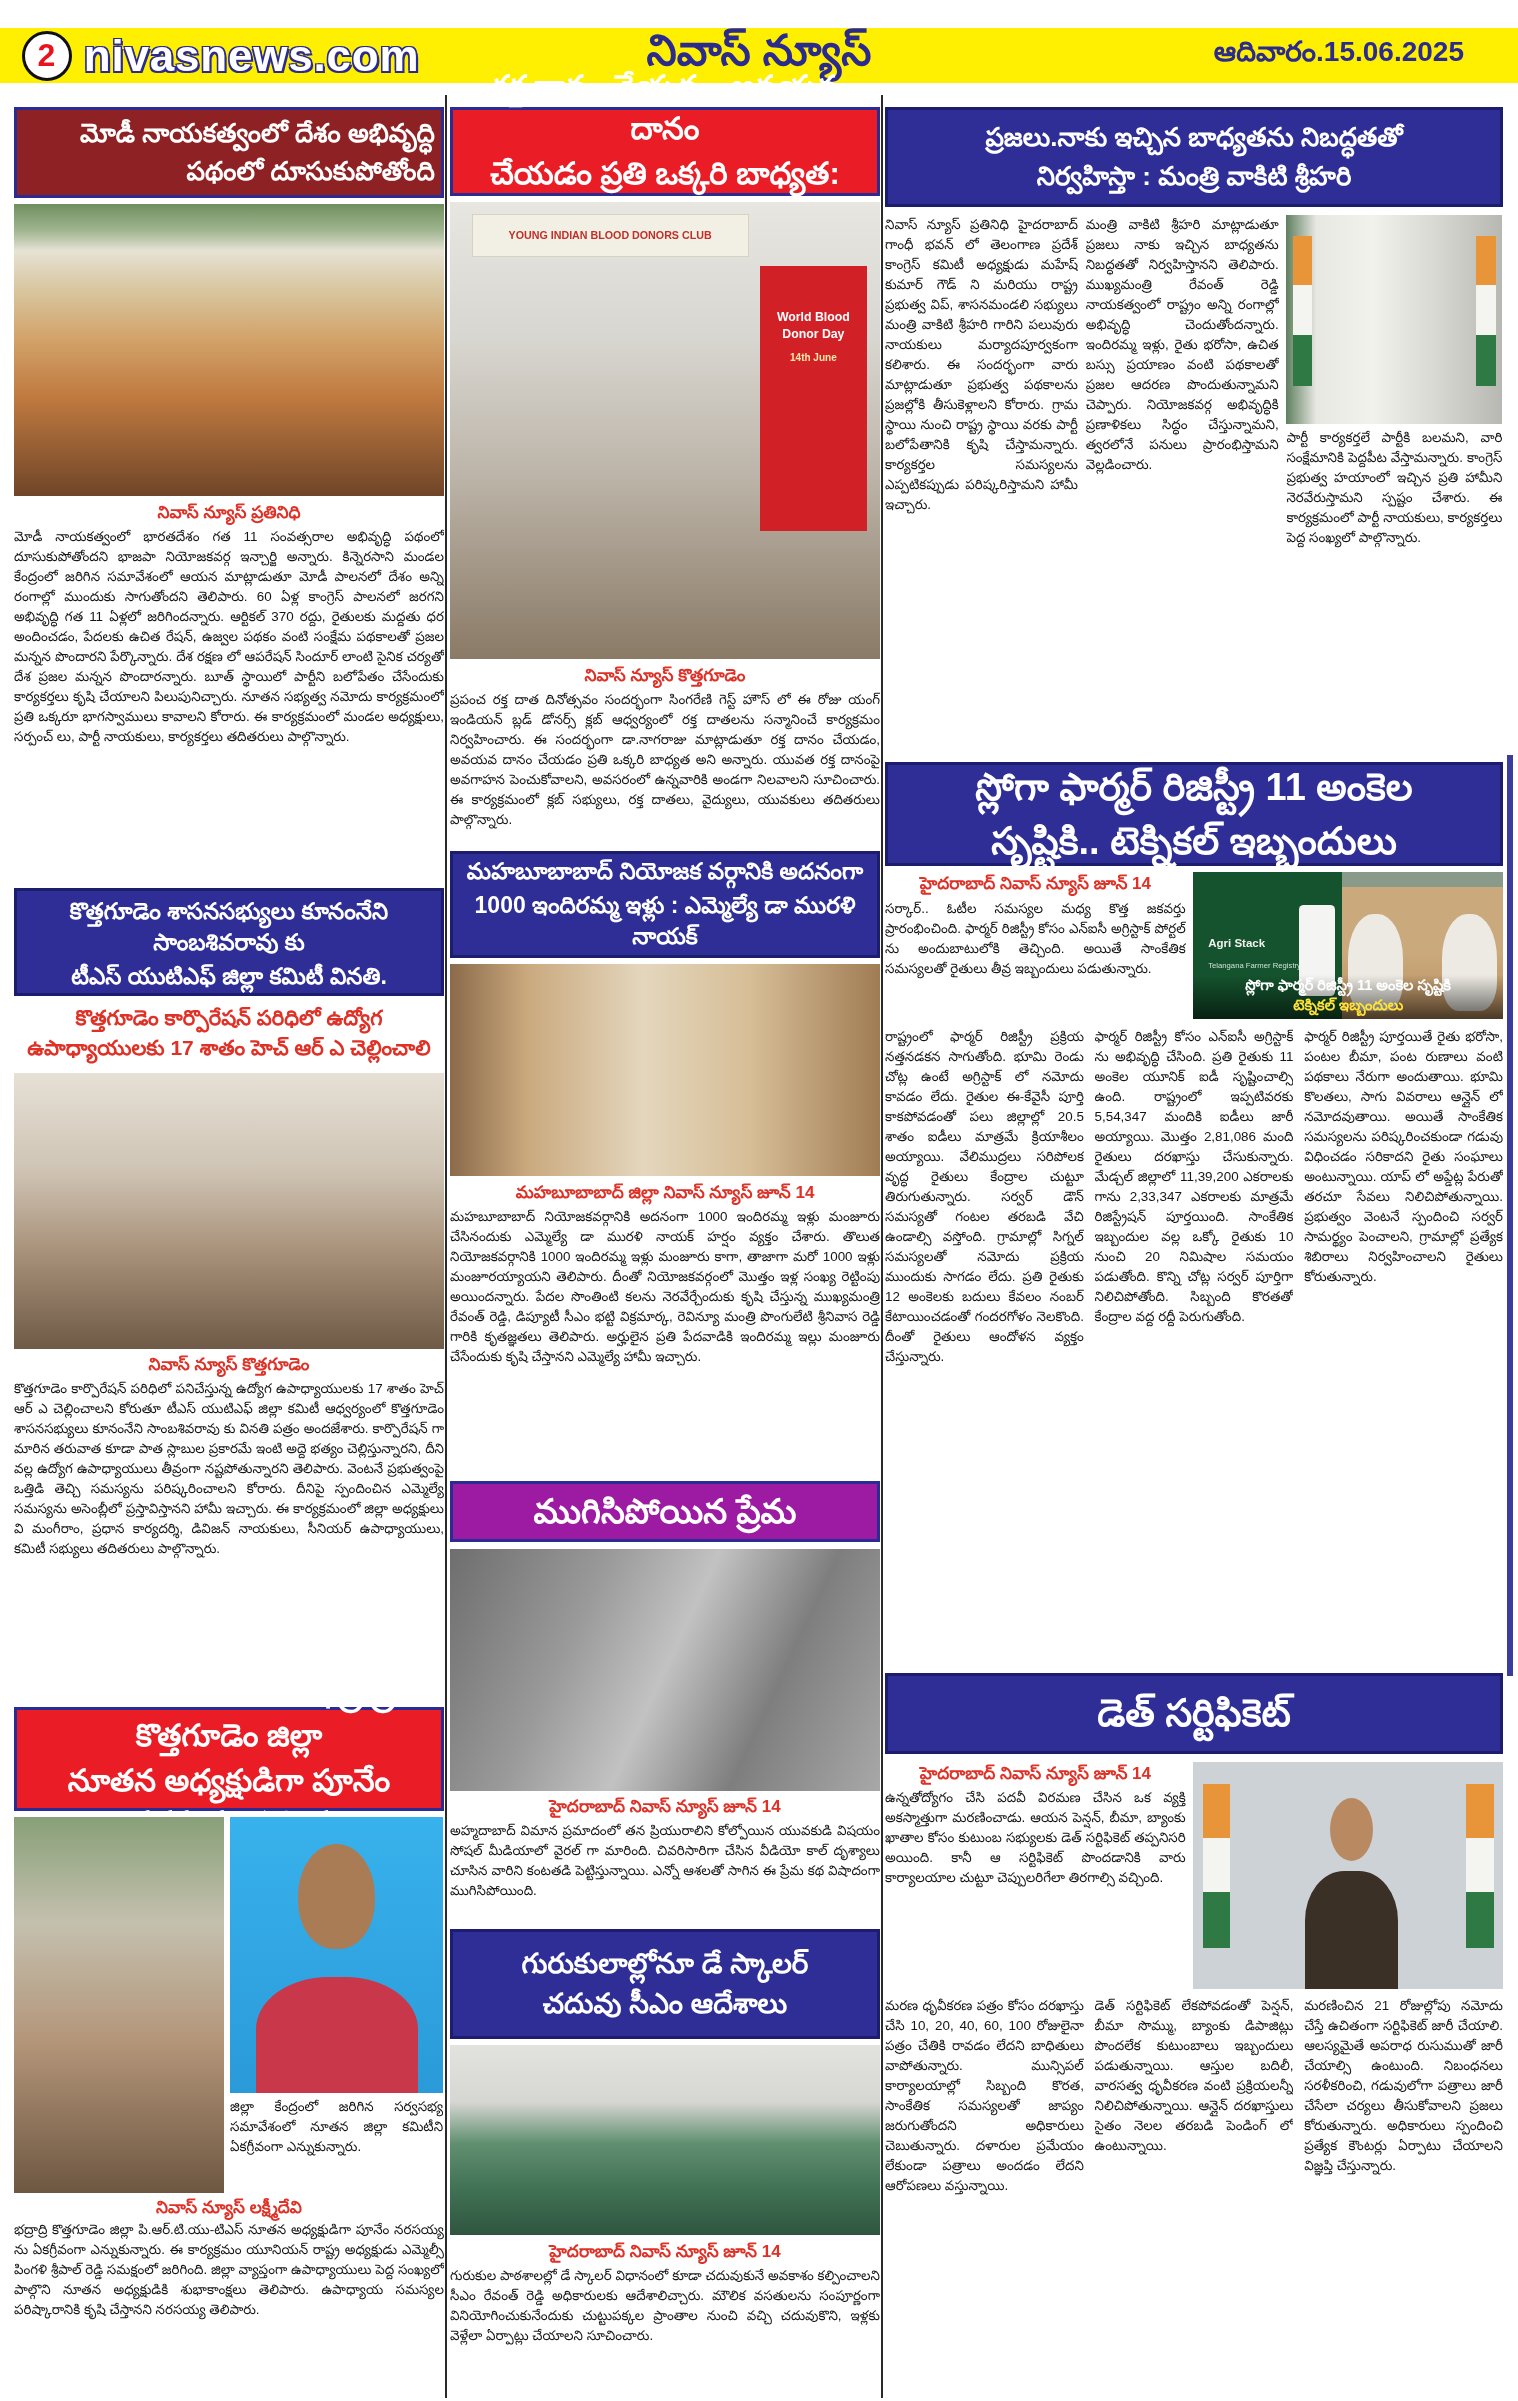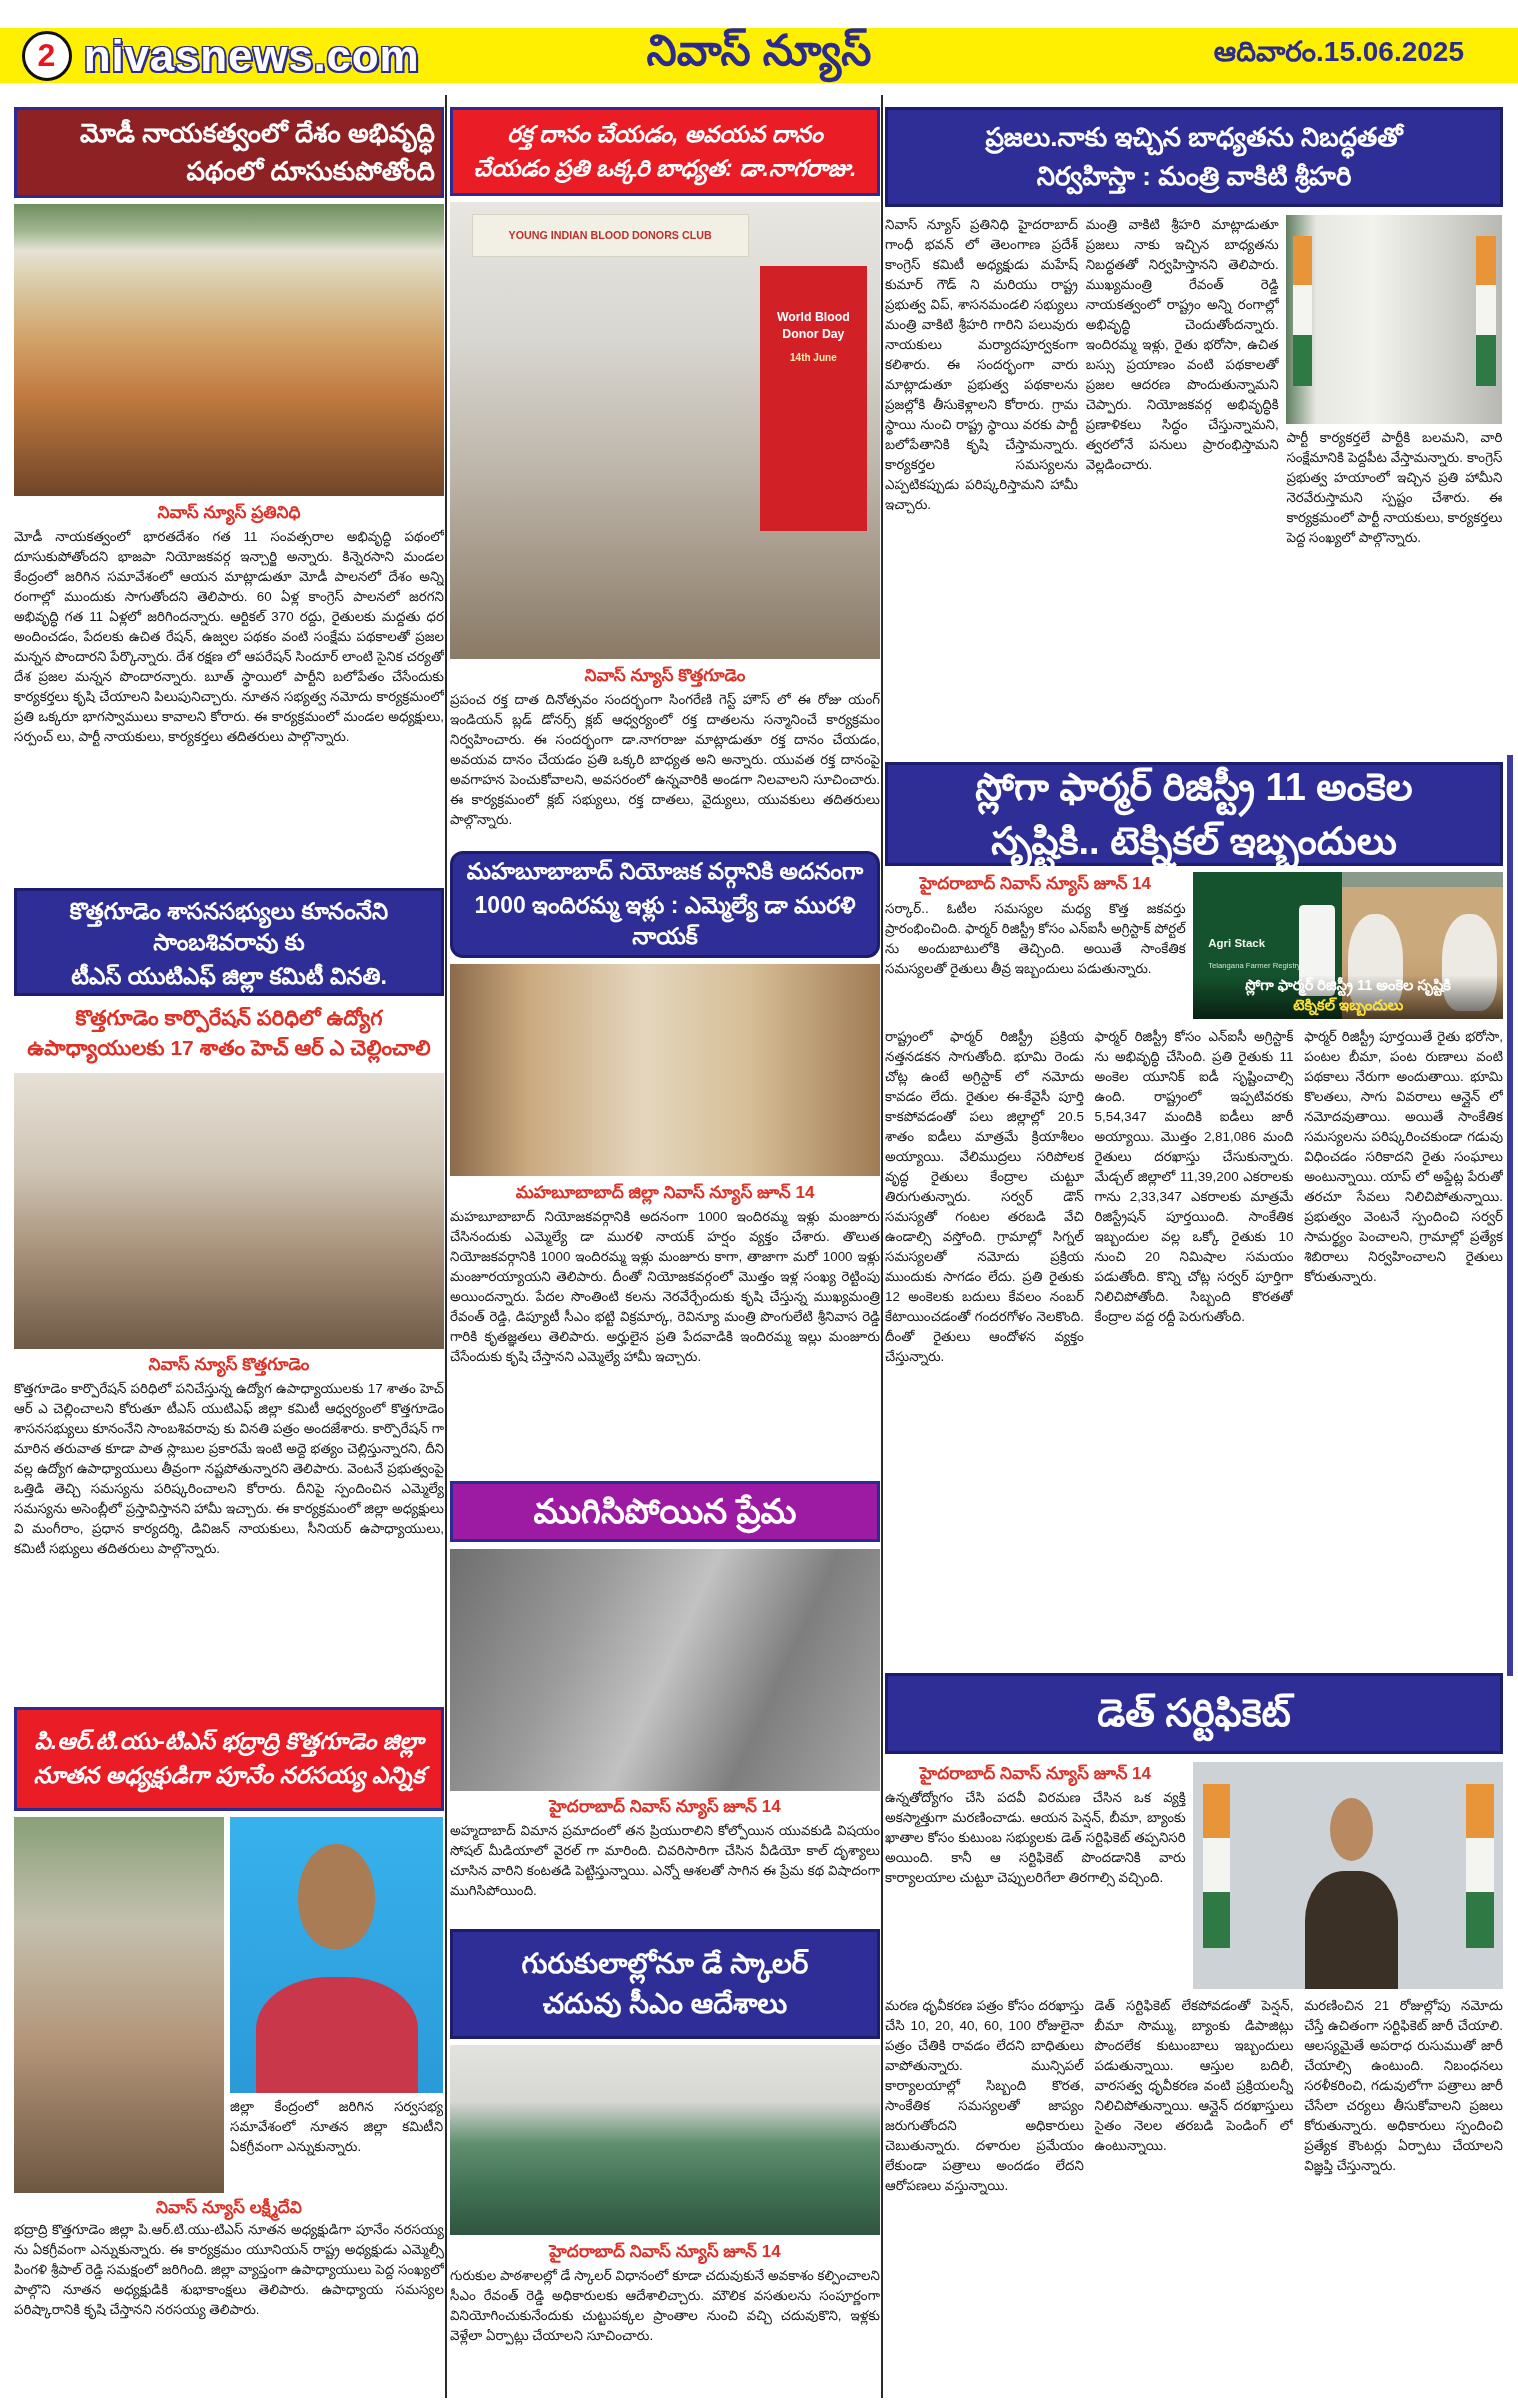--- a/index.html
+++ b/index.html
@@ -24,21 +24,21 @@
   .vline{position:absolute;top:95px;bottom:3.1px;width:1.5px;background:#2a2a2a;}
   .blue-edge{position:absolute;left:1507px;top:755px;height:921px;width:6.1px;background:#3c3c9e;}
   
   .hbox{border:3.1px solid #2b2b94;color:#fff;font-weight:bold;text-align:center;
         display:flex;flex-direction:column;justify-content:center;box-sizing:border-box;}
   .hbox .l{padding:1.5px 6.1px;line-height:1.35;}
   .bg-maroon{background:#8e2123;}
   .bg-red{background:#ea1c26;}
   .bg-blue{background:#2e2e96;border-color:#1d1d6e;}
   .bg-purple{background:#9c1ba2;}
-  .fs30{font-size:23px;} .fs32{font-size:23px;font-style:italic;} .fs34{font-size:26px;}
+  .fs30{font-size:23px;} .fs32{font-size:31px;} .fs34{font-size:26px;}
   .fs36{font-size:28px;} .fs44{font-size:34px;} .fs50{font-size:38px;}
   
   .dateline{color:#e03127;font-weight:bold;text-align:center;font-size:17px;line-height:23px;}
   .subhead{color:#e03127;font-weight:bold;text-align:center;font-size:21px;line-height:1.45;}
   .body{font-size:13.4px;line-height:20px;text-align:justify;color:#141414;overflow:hidden;}
   .mb4{margin-bottom:3.1px;}.mb6{margin-bottom:4.6px;}.mb8{margin-bottom:6.1px;}
   .mb10{margin-bottom:7.7px;}.mb12{margin-bottom:9.2px;}.mb14{margin-bottom:10.7px;}
   
   .ph{position:relative;overflow:hidden;background:#ccc;box-sizing:border-box;}
   .ph-a{background:linear-gradient(180deg,#6f8f5f 0%,#9fb58f 9%,#e6e2d4 16%,#d9c9a4 28%,#d2a36a 46%,#c07a40 66%,#6f4528 100%);}
@@ -146,21 +146,21 @@
     <div class="ph ph-d mb6" style="height:457px;">
       <div class="banner-strip">YOUNG INDIAN BLOOD DONORS CLUB</div>
       <div class="poster">
         <span>World Blood Donor Day</span>
         <span class="small">14th June</span>
       </div>
     </div>
     <div class="dateline mb4" style="height:23px;">నివాస్ న్యూస్ కొత్తగూడెం</div>
     <div class="body mb12" style="height:152px;">ప్రపంచ రక్త దాత దినోత్సవం సందర్భంగా సింగరేణి గెస్ట్ హౌస్ లో ఈ రోజు యంగ్ ఇండియన్ బ్లడ్ డోనర్స్ క్లబ్ ఆధ్వర్యంలో రక్త దాతలను సన్మానించే కార్యక్రమం నిర్వహించారు. ఈ సందర్భంగా డా.నాగరాజు మాట్లాడుతూ రక్త దానం చేయడం, అవయవ దానం చేయడం ప్రతి ఒక్కరి బాధ్యత అని అన్నారు. యువత రక్త దానంపై అవగాహన పెంచుకోవాలని, అవసరంలో ఉన్నవారికి అండగా నిలవాలని సూచించారు. ఈ కార్యక్రమంలో క్లబ్ సభ్యులు, రక్త దాతలు, వైద్యులు, యువకులు తదితరులు పాల్గొన్నారు.</div>
 
-    <div class="hbox bg-blue fs30 mb8" style="height:107px;border-radius:13px;">
+    <div class="hbox bg-blue fs30 mb8" style="height:107px;">
       <div class="l">మహబూబాబాద్ నియోజక వర్గానికి అదనంగా</div>
       <div class="l">1000 ఇందిరమ్మ ఇళ్లు : ఎమ్మెల్యే డా మురళి నాయక్</div>
     </div>
     <div class="ph ph-e mb6" style="height:212px;"></div>
     <div class="dateline mb4" style="height:23px;">మహబూబాబాద్ జిల్లా నివాస్ న్యూస్ జూన్ 14</div>
     <div class="body mb10" style="height:267px;">మహబూబాబాద్ నియోజకవర్గానికి అదనంగా 1000 ఇందిరమ్మ ఇళ్లు మంజూరు చేసినందుకు ఎమ్మెల్యే డా మురళి నాయక్ హర్షం వ్యక్తం చేశారు. తొలుత నియోజకవర్గానికి 1000 ఇందిరమ్మ ఇళ్లు మంజూరు కాగా, తాజాగా మరో 1000 ఇళ్లు మంజూరయ్యాయని తెలిపారు. దీంతో నియోజకవర్గంలో మొత్తం ఇళ్ల సంఖ్య రెట్టింపు అయిందన్నారు. పేదల సొంతింటి కలను నెరవేర్చేందుకు కృషి చేస్తున్న ముఖ్యమంత్రి రేవంత్ రెడ్డి, డిప్యూటీ సీఎం భట్టి విక్రమార్క, రెవిన్యూ మంత్రి పొంగులేటి శ్రీనివాస రెడ్డి గారికి కృతజ్ఞతలు తెలిపారు. అర్హులైన ప్రతి పేదవాడికి ఇందిరమ్మ ఇల్లు మంజూరు చేసేందుకు కృషి చేస్తానని ఎమ్మెల్యే హామీ ఇచ్చారు.</div>
 
     <div class="hbox bg-purple fs44 mb8" style="height:61px;">
       <div class="l">ముగిసిపోయిన ప్రేమ</div>
     </div>

